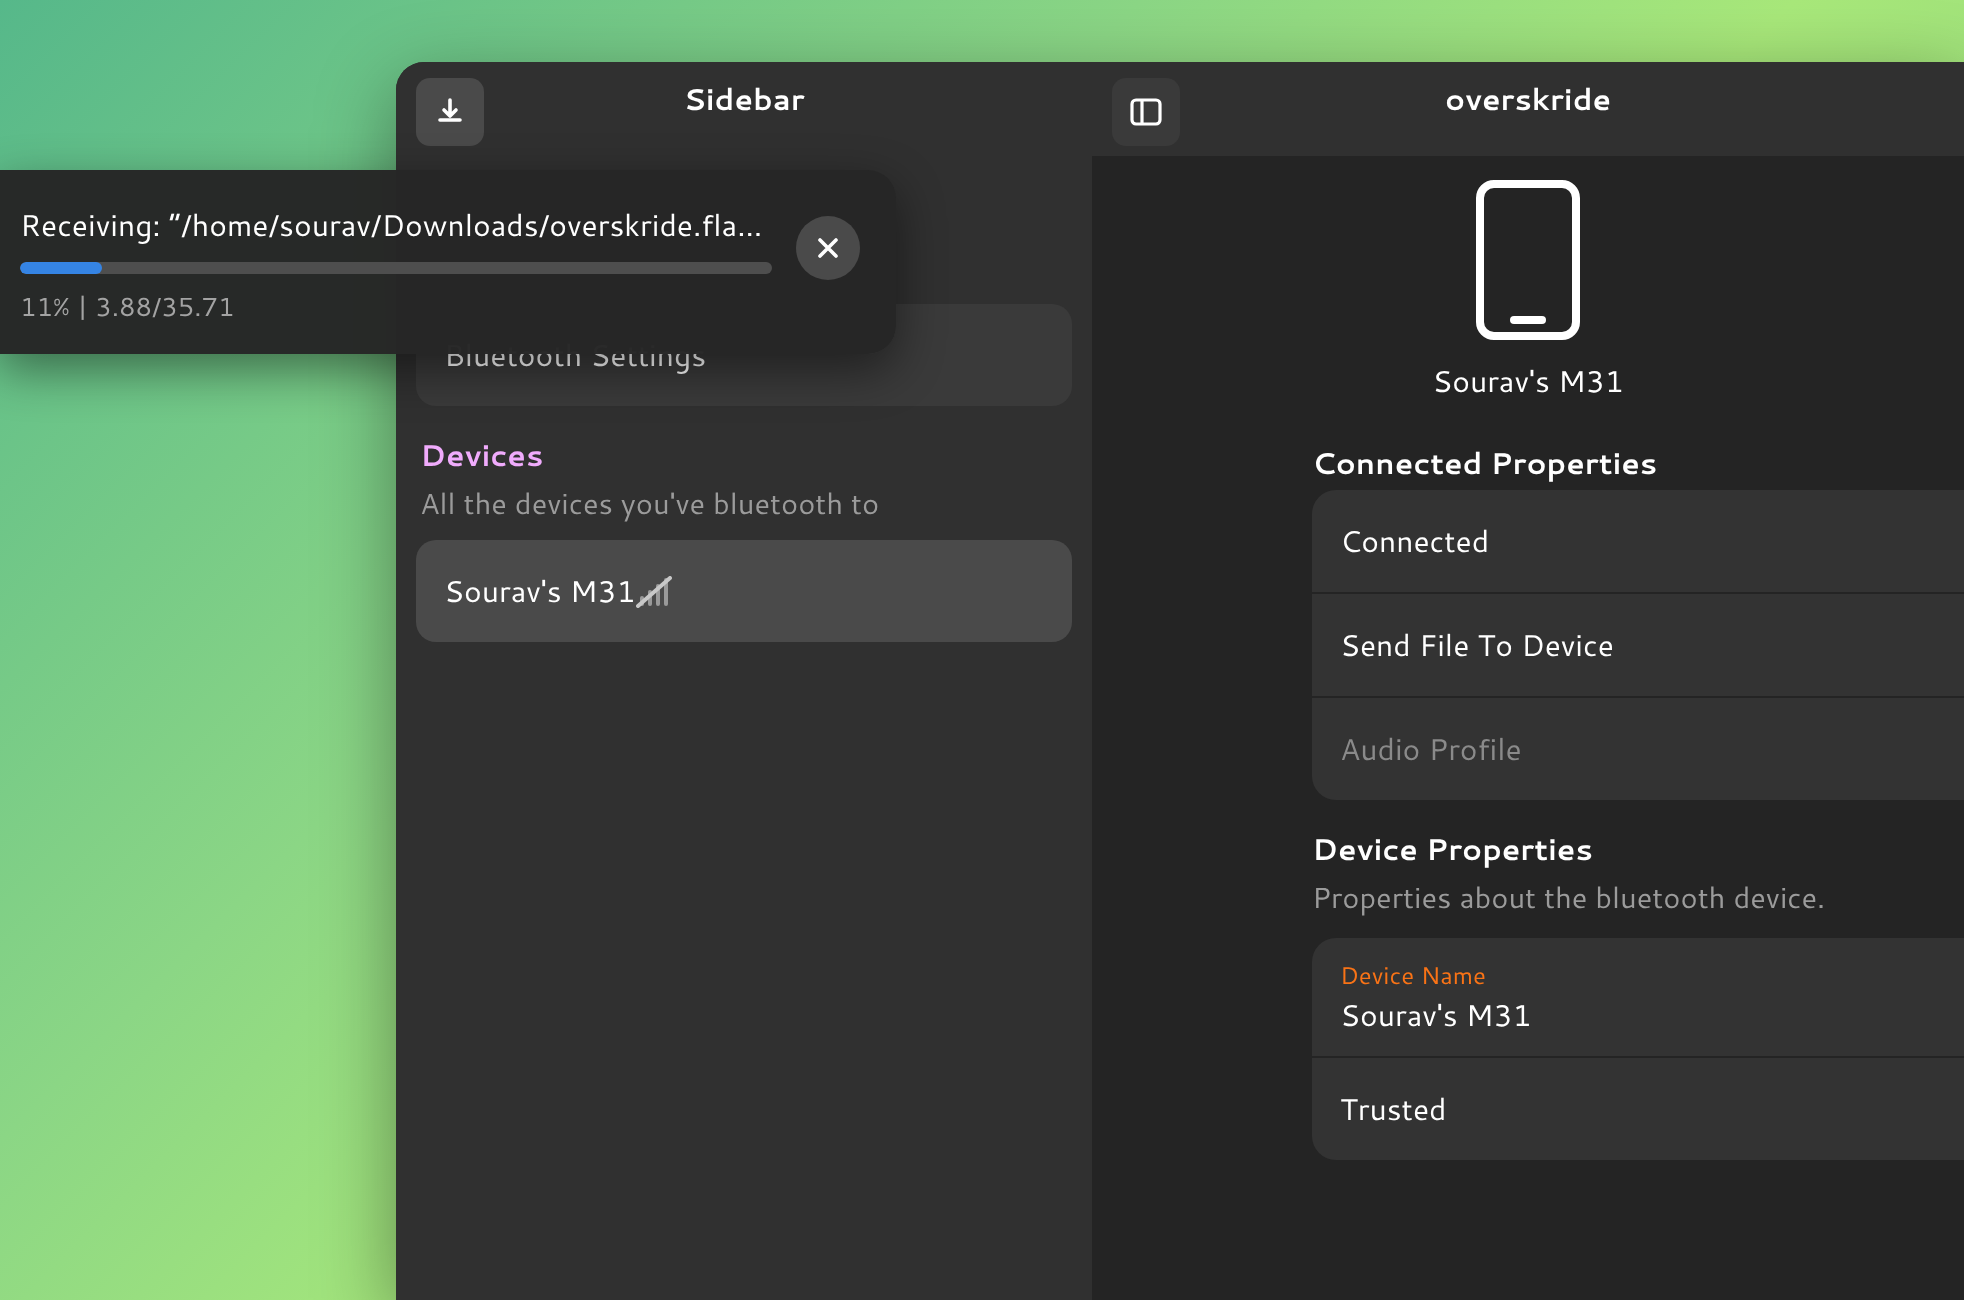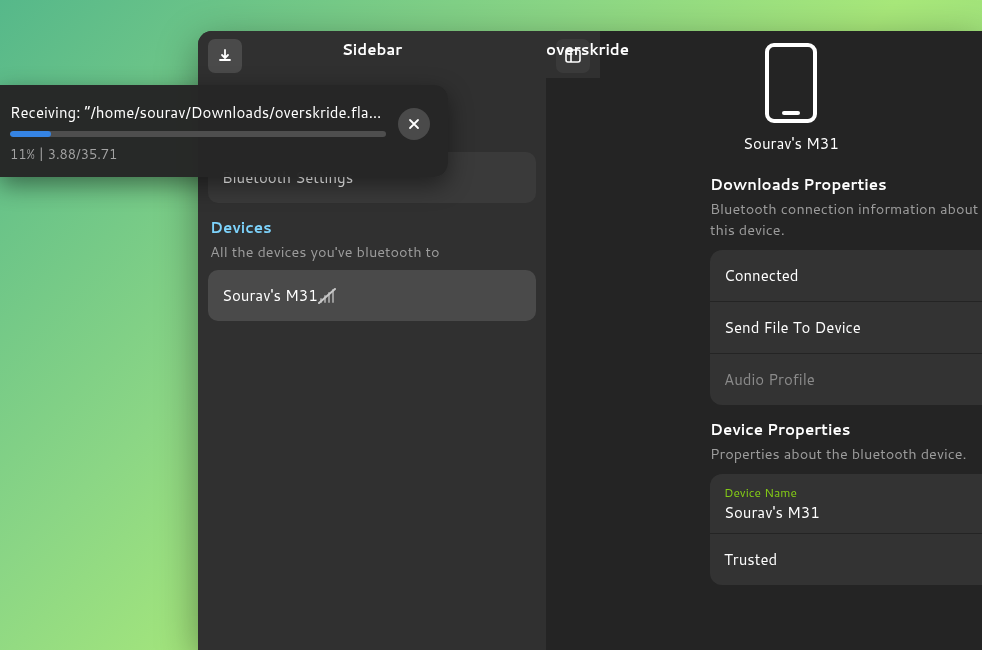--- a/index.html
+++ b/index.html
@@ -35,25 +35,25 @@
     .row-card {
       background: #3a3a3a; border-radius: 10px; padding: 15px 14px;
       font-size: 15px; color: #fff; cursor: pointer;
       display: flex; align-items: center; justify-content: flex-start;
     }
     .row-card.selected {
       background: #4a4a4a;
     }
 
     .section-hd { padding: 0 2px; margin-top: 6px; }
-    .section-hd .t { font-weight: 700; font-size: 15px; color: #7dd3fc; margin-bottom: 3px; }
+    .section-hd .t { font-weight: 700; font-size: 15px; color: #f0abfc; margin-bottom: 3px; }
     .section-hd .s { font-size: 14.5px; color: #9b9b9b; }
 
     .main {
-      flex: 1; background: #242424; color: #fff; display: flex; 
+      flex: 1; background: #242424; color: #fff; display: flex; flex-direction: column;
     }
     .main .hdr-icon-btn { background: #3a3a3a; }
 
     .main-body { padding: 12px 0 0 0; display: flex; flex-direction: column; align-items: stretch; }
 
     .dev-icon-wrap { display: flex; flex-direction: column; align-items: center; gap: 10px; margin-bottom: 20px; }
     .phone-icon {
       width: 52px; height: 80px; border: 4.5px solid #fff; border-radius: 9px; position: relative;
     }
     .phone-icon::after {
@@ -68,21 +68,21 @@
     .list {
       background: #333333; border-radius: 12px 0 0 12px; overflow: hidden;
       display: flex; flex-direction: column;
     }
     .li {
       padding: 15px 14px; font-size: 15px; color: #fff; cursor: pointer;
       border-bottom: 1px solid #242424;
     }
     .li:last-child { border-bottom: none; }
     .li.dim { color: #8a8a8a; }
-    .li .lbl { font-size: 12px; color: #84cc16; margin-bottom: 1px; }
+    .li .lbl { font-size: 12px; color: #f97316; margin-bottom: 1px; }
     .li .val { font-size: 15px; color: #fff; }
     .li.dname { padding: 10px 14px; }
 
     .notif {
       position: absolute; left: 0; top: 85px; width: 448px;
       background: rgba(38,38,38,0.98); color: #fff; border-radius: 0 14px 14px 0;
       padding: 17px 18px 14px 10px; box-shadow: 0 8px 24px rgba(0,0,0,0.45);
       display: flex; align-items: flex-start; gap: 12px;
     }
     .notif-body { flex: 1; min-width: 0; }
@@ -153,22 +153,21 @@
       <div class="hdr-title">overskride</div>
     </div>
 
     <div class="main-body">
       <div class="dev-icon-wrap">
         <div class="phone-icon"></div>
         <div class="dev-name">Sourav's M31</div>
       </div>
 
       <div class="prop-block">
-        <div class="pt">Downloads Properties</div>
-        <div class="ps">Bluetooth connection information about this device.</div>
+        <div class="pt">Connected Properties</div>
         <div class="list">
           <div class="li">Connected</div>
           <div class="li">Send File To Device</div>
           <div class="li dim">Audio Profile</div>
         </div>
       </div>
 
       <div class="prop-block">
         <div class="pt">Device Properties</div>
         <div class="ps">Properties about the bluetooth device.</div>

